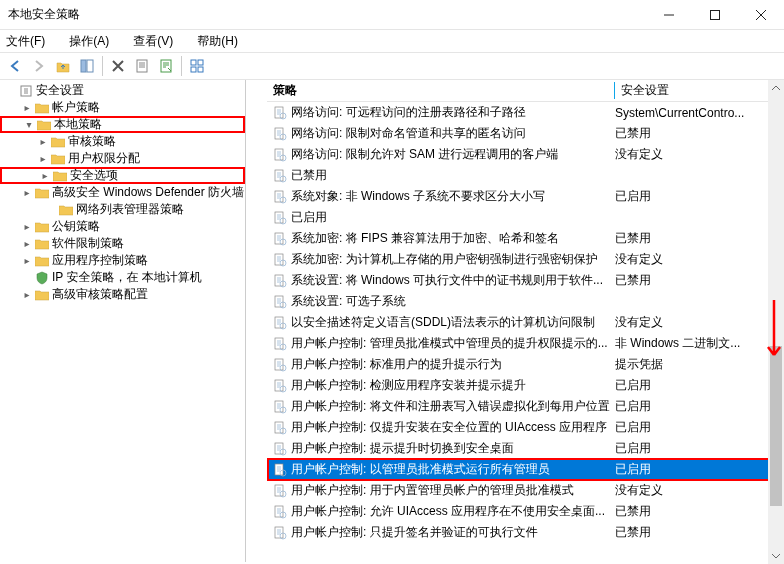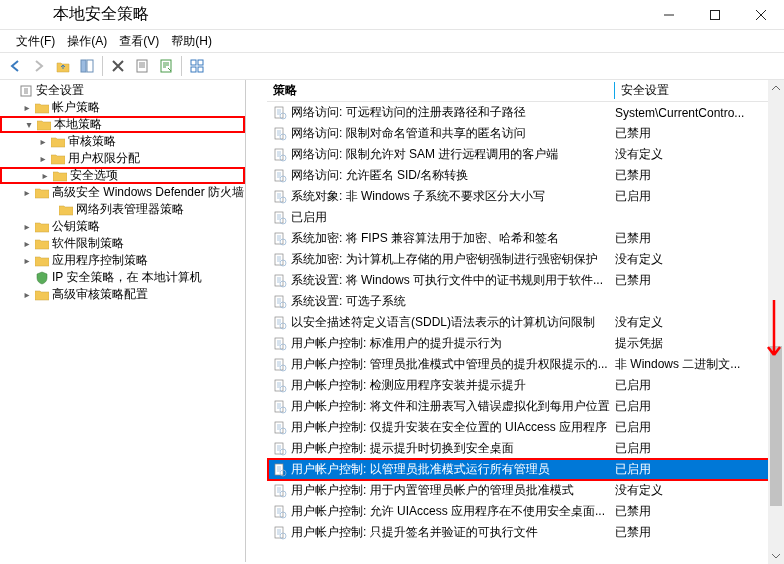--- a/index.html
+++ b/index.html
@@ -14,30 +14,30 @@
     overflow: hidden;
     position: relative;
   }
   .titlebar {
     display: flex;
     align-items: center;
     height: 30px;
     padding-left: 8px;
     border-bottom: 1px solid #e5e5e5;
   }
-  .titlebar .title { font-size: 16px; margin-left: 45px; }
+  .titlebar .title { font-size: 12px; }
   .titlebar .winbtns { margin-left: auto; display: flex; }
   .titlebar .winbtn {
     width: 46px; height: 30px; display: flex; align-items: center; justify-content: center;
   }
   .titlebar .winbtn svg { stroke: #222; fill: none; }
   .menubar {
     display: flex;
-    padding: 2px 10px;
-    gap: 0;
+    padding: 2px 0;
+    gap: 12px;
     height: 22px;
     align-items: center;
   }
   .menubar .menuitem { padding: 2px 6px; }
   .toolbar {
     display: flex;
     align-items: center;
     gap: 2px;
     padding: 2px 4px;
     height: 28px;
@@ -351,21 +351,20 @@
           <span class="settingtext">没有定义</span>
         </div>
         <div class="list-row">
           <span class="rowicon">
             <svg width="14" height="14">
               <rect x="2" y="1" width="8" height="11" class="doc-icon"></rect>
               <path d="M4 4 h4 M4 6 h4 M4 8 h3" stroke="#9bb7d4" stroke-width="0.8"></path>
               <circle cx="10" cy="10" r="3" fill="none" stroke="#9bb7d4" stroke-width="0.8"></circle>
             </svg>
           </span>
-          <span class="policytext">网络访问: 允许匿名 SID/名称转换</span>
           <span class="settingtext">已禁用</span>
         </div>
         <div class="list-row">
           <span class="rowicon">
             <svg width="14" height="14">
               <rect x="2" y="1" width="8" height="11" class="doc-icon"></rect>
               <path d="M4 4 h4 M4 6 h4 M4 8 h3" stroke="#9bb7d4" stroke-width="0.8"></path>
               <circle cx="10" cy="10" r="3" fill="none" stroke="#9bb7d4" stroke-width="0.8"></circle>
             </svg>
           </span>
@@ -438,33 +437,33 @@
           <span class="settingtext">没有定义</span>
         </div>
         <div class="list-row">
           <span class="rowicon">
             <svg width="14" height="14">
               <rect x="2" y="1" width="8" height="11" class="doc-icon"></rect>
               <path d="M4 4 h4 M4 6 h4 M4 8 h3" stroke="#9bb7d4" stroke-width="0.8"></path>
               <circle cx="10" cy="10" r="3" fill="none" stroke="#9bb7d4" stroke-width="0.8"></circle>
             </svg>
           </span>
+          <span class="policytext">用户帐户控制: 管理员批准模式中管理员的提升权限提示的...</span>
+          <span class="settingtext">非 Windows 二进制文...</span>
+        </div>
+        <div class="list-row">
+          <span class="rowicon">
+            <svg width="14" height="14">
+              <rect x="2" y="1" width="8" height="11" class="doc-icon"></rect>
+              <path d="M4 4 h4 M4 6 h4 M4 8 h3" stroke="#9bb7d4" stroke-width="0.8"></path>
+              <circle cx="10" cy="10" r="3" fill="none" stroke="#9bb7d4" stroke-width="0.8"></circle>
+            </svg>
+          </span>
           <span class="policytext">用户帐户控制: 标准用户的提升提示行为</span>
           <span class="settingtext">提示凭据</span>
-        </div>
-        <div class="list-row">
-          <span class="rowicon">
-            <svg width="14" height="14">
-              <rect x="2" y="1" width="8" height="11" class="doc-icon"></rect>
-              <path d="M4 4 h4 M4 6 h4 M4 8 h3" stroke="#9bb7d4" stroke-width="0.8"></path>
-              <circle cx="10" cy="10" r="3" fill="none" stroke="#9bb7d4" stroke-width="0.8"></circle>
-            </svg>
-          </span>
-          <span class="policytext">用户帐户控制: 管理员批准模式中管理员的提升权限提示的...</span>
-          <span class="settingtext">非 Windows 二进制文...</span>
         </div>
         <div class="list-row">
           <span class="rowicon">
             <svg width="14" height="14">
               <rect x="2" y="1" width="8" height="11" class="doc-icon"></rect>
               <path d="M4 4 h4 M4 6 h4 M4 8 h3" stroke="#9bb7d4" stroke-width="0.8"></path>
               <circle cx="10" cy="10" r="3" fill="none" stroke="#9bb7d4" stroke-width="0.8"></circle>
             </svg>
           </span>
           <span class="policytext">用户帐户控制: 检测应用程序安装并提示提升</span>

